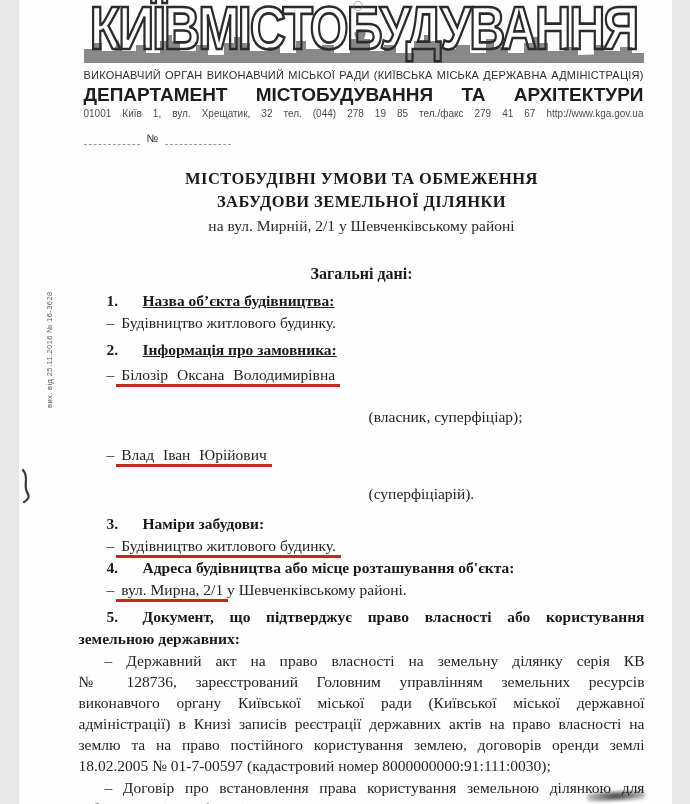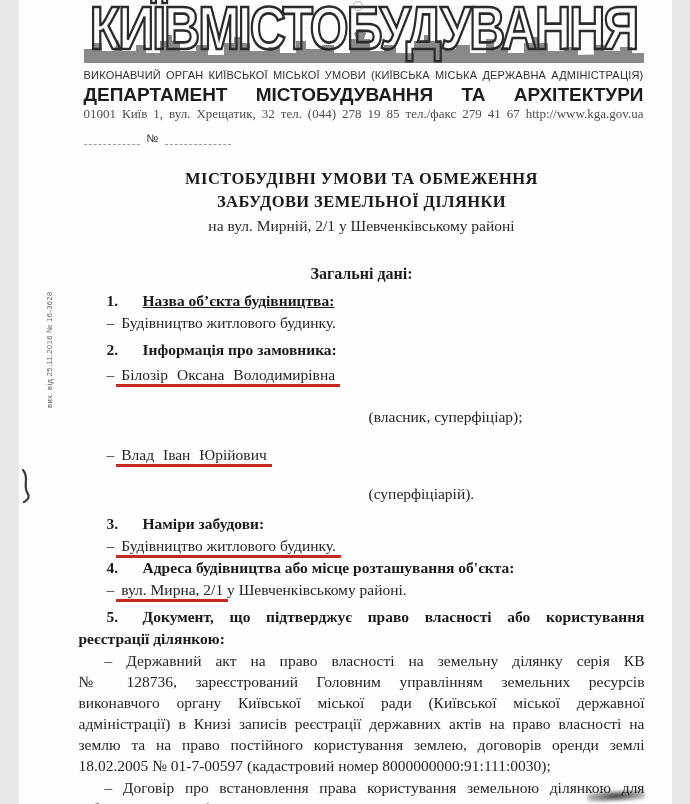--- a/index.html
+++ b/index.html
@@ -24,22 +24,22 @@
     margin-top:3px; font-family:"Liberation Sans","DejaVu Sans",sans-serif;
     font-size:11px; line-height:13px; color:#2e2e2e; letter-spacing:0.2px;
     text-align:justify; text-align-last:justify;
   }
   .dept-line {
     margin-top:2px; font-family:"Liberation Sans","DejaVu Sans",sans-serif;
     font-size:19px; line-height:22px; font-weight:bold; color:#1d1d1d;
     text-align:justify; text-align-last:justify;
   }
   .contact-line {
-    margin-top:3px; font-family:Liberation Serif, serif;
-    font-size:13px; line-height:10px; color:#4c4c4c;
+    margin-top:3px; font-family:Liberation Sans, sans-serif;
+    font-size:10px; line-height:10px; color:#4c4c4c;
     text-align:justify; text-align-last:justify;
   }
 
   
   .ref-line { position:absolute; left:65px; top:131px; display:flex; align-items:flex-end; gap:7px; }
   .blank { width:56px; height:13px; border-bottom:1px dashed #9a9a9a; }
   .blank2 { width:66px; }
   .no-sign { font-family:"Liberation Sans","DejaVu Sans",sans-serif; font-size:11px; color:#2a2a2a; line-height:13px; }
 
   
@@ -79,21 +79,21 @@
   }
 
   .note { margin-left:290px; }
 
   .stretch { text-align:justify; text-align-last:justify; }
   .para { line-height:21px; }
   .para .indent { text-indent:26px; }
 
   
   .sec1-head { margin-top:5px;text-decoration:underline; }
-  .sec2-head { margin-top:5px; }
+  .sec2-head { margin-top:5px;text-decoration:underline; }
   .owner-row { margin-top:3px; }
   .owner-note { margin-top:20px; }
   .superf-row { margin-top:16px; }
   .superf-note { margin-top:17px; }
   .sec3-head { margin-top:8px; }
   .sec4-head { }
   .sec5-head { margin-top:5px; }
   .para1 { margin-top:0px; }
   .para2 { margin-top:1px; }
 </style>
@@ -113,21 +113,21 @@
           L272,12 L270,6 L276,2 L282,6 L280,12 L286,12 L286,24 L300,24 L300,18 L312,18 L312,26
           L330,26 L330,14 L340,14 L340,8 L346,8 L346,14 L356,14 L356,22 L372,22 L372,18 L386,18
           L386,26 L402,26 L402,12 L410,12 L410,20 L424,20 L424,26 L440,26 L440,16 L448,16 L448,10
           L454,10 L454,16 L464,16 L464,24 L480,24 L480,20 L494,20 L494,28 L510,28 L510,18 L520,18
           L520,24 L536,24 L536,20 L548,20 L548,26 L560,26 L560,36 Z"></path>
         <path fill="#8a8a8a" fill-opacity="0.45" d="
           M0,36 L0,30 L40,28 L90,31 L150,27 L210,30 L270,26 L330,30 L390,27 L450,30 L510,27 L560,30 L560,36 Z"></path>
       </svg>
       <div class="logo-text">КИЇВМІСТОБУДУВАННЯ</div>
     </div>
-    <div class="org-line">ВИКОНАВЧИЙ ОРГАН КИЇВСЬКОЇ МІСЬКОЇ УМОВИ (КИЇВСЬКА МІСЬКА ДЕРЖАВНА АДМІНІСТРАЦІЯ)</div>
+    <div class="org-line">ВИКОНАВЧИЙ ОРГАН ВИКОНАВЧИЙ МІСЬКОЇ РАДИ (КИЇВСЬКА МІСЬКА ДЕРЖАВНА АДМІНІСТРАЦІЯ)</div>
     <div class="dept-line">ДЕПАРТАМЕНТ МІСТОБУДУВАННЯ ТА АРХІТЕКТУРИ</div>
     <div class="contact-line">01001 Київ 1, вул. Хрещатик, 32 тел. (044) 278 19 85 тел./факс 279 41 67 http://www.kga.gov.ua</div>
   </div>
 
   <div class="ref-line">
     <span class="blank"></span>
     <span class="no-sign">№</span>
     <span class="blank blank2"></span>
   </div>
 
@@ -177,21 +177,21 @@
       <span class="num">4.</span><span>Адреса будівництва або місце розташування об'єкта:</span>
     </div>
     <div class="bullet">
       <span class="dash">–</span><span class="red-underline">вул. Мирна, 2/1</span><span> у Шевченківському районі.</span>
     </div>
 
     <div class="sec-head sec5-head stretch">
       <span class="num">5.</span><span>Документ, що підтверджує право власності або користування</span>
     </div>
     <div class="sec-head" style="padding-left:0;">
-      <span>реєстрації ділянкою:</span>
+      <span>земельною державних:</span>
     </div>
 
     <div class="para para1">
       <div class="stretch indent">– Державний акт на право власності на земельну ділянку серія КВ</div>
       <div class="stretch">№ 128736, зареєстрований Головним управлінням земельних ресурсів</div>
       <div class="stretch">виконавчого органу Київської міської ради (Київської міської державної</div>
       <div class="stretch">адміністрації) в Книзі записів реєстрації державних актів на право власності на</div>
       <div class="stretch">землю та на право постійного користування землею, договорів оренди землі</div>
       <div>18.02.2005 № 01-7-00597 (кадастровий номер 8000000000:91:111:0030);</div>
     </div>

